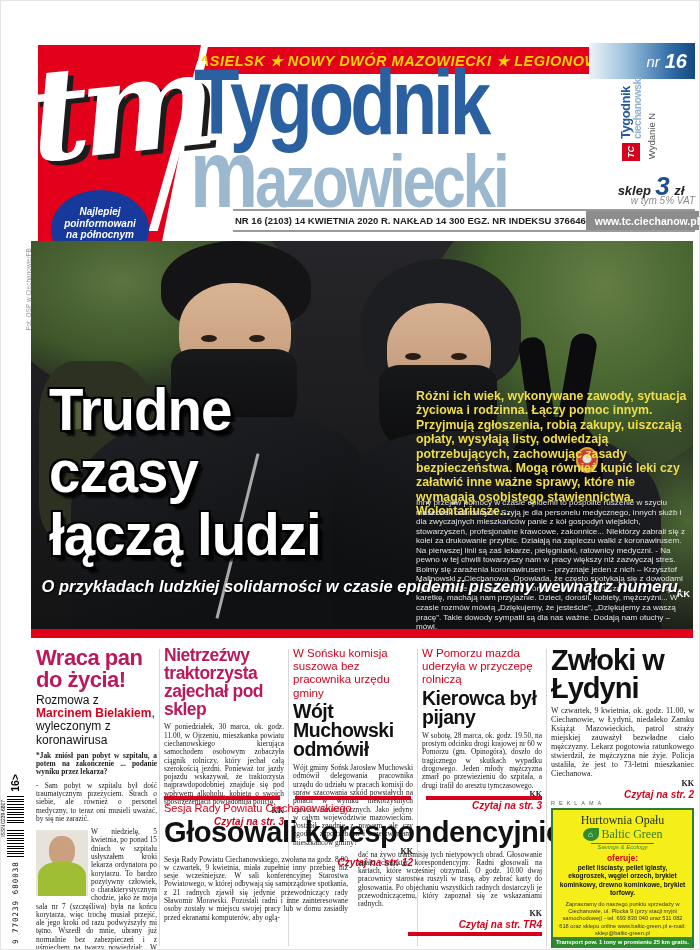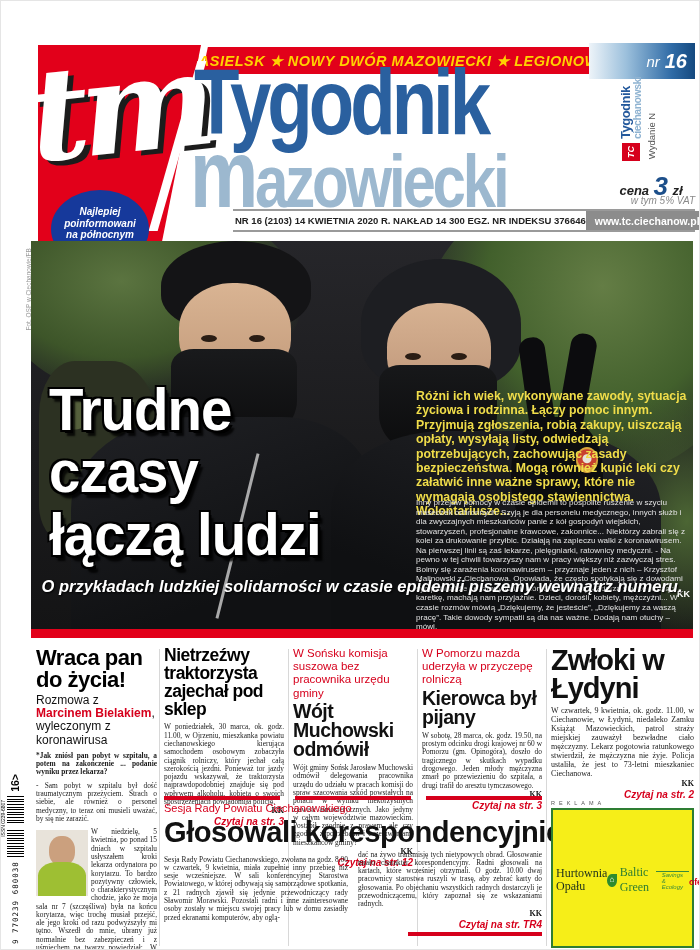--- a/index.html
+++ b/index.html
@@ -95,21 +95,21 @@
   .cover-lead { left:415px; top:388px; width:272px; color:#f0dd4a; font-weight:bold; font-size:12.3px; line-height:1.17; z-index:5; }
   .cover-body { left:415px; top:497px; width:274px; color:#e2e2e2; font-size:8.1px; line-height:1.18; z-index:5; }
   .cover-sign { left:415px; top:588px; width:274px; color:#fff; font-weight:bold; font-size:9px; text-align:right; z-index:5; }
   .cover-strip { left:30px; top:576px; width:662px; text-align:center; color:#fff; font-weight:bold; font-style:italic;
     font-size:16.5px; z-index:5; text-shadow:1px 1px 2px #000; }
   .red-bar { left:30px; top:628px; width:662px; height:9px; background:#e2001a; }
 
   
   .vsep { width:1px; background:#d8d8d8; top:648px; height:297px; }
   .col { top:646px; }
-  .h-red { color:#000000; font-weight:bold; letter-spacing:-.5px; }
+  .h-red { color:#be185d; font-weight:bold; letter-spacing:-.5px; }
   .kicker { color:#d6001c; font-size:11.5px; line-height:1.15; margin-bottom:2px; }
   .h-black { color:#111; font-weight:bold; letter-spacing:-.5px; }
   .body-serif { font-family:"Liberation Serif", serif; font-size:7.4px; line-height:1.12; text-align:justify; color:#1a1a1a; margin-top:5px; }
   .sign-line { font-family:"Liberation Serif", serif; font-weight:bold; font-size:8px; text-align:right; color:#111; }
   .more-link { color:#d6001c; font-weight:bold; font-style:italic; font-size:10px; text-align:right; margin-top:1px; }
 
   .c1 { left:35px; width:121px; }
   .c1 .headline { font-size:22px; line-height:.98; }
   .c1 .lead { font-size:12px; line-height:1.1; margin-top:4px; color:#111; }
   .c1 .lead .name { color:#d6001c; font-weight:bold; }
@@ -132,21 +132,21 @@
   .bottom-article { left:163px; top:801px; width:378px; }
   .bottom-article .kicker { font-size:11px; }
   .bottom-article .headline { font-size:30px; line-height:1; transform:scaleX(.97); transform-origin:left; white-space:nowrap; }
   .bottom-cols { display:flex; gap:10px; margin-top:4px; }
   .bottom-cols .bcol { width:184px; }
   .tr4-bar { height:4px; background:#d6001c; width:134px; margin-left:auto; margin-top:2px; }
 
   
   .reklama-label { left:550px; top:799px; width:143px; font-size:5.5px; letter-spacing:4px; color:#555; }
   .ad-box { left:550px; top:807px; width:143px; height:140px; background:#f6ee18; border:2px solid #2e7d32;
-    display:flex; flex-direction:row; align-items:center; padding:4px 3px 0 3px; }
+    display:flex; flex-direction:column; align-items:center; padding:4px 3px 0 3px; }
   .ad-title { font-family:"Liberation Serif", serif; font-size:12px; color:#1c2e1c; line-height:1.1; }
   .ad-brand { display:flex; align-items:center; gap:3px; }
   .ad-leaf { width:16px; height:13px; background:#2e8b2e; border-radius:50% 0 50% 50%; display:flex; align-items:center; justify-content:center; color:#fff; font-size:8px; line-height:1; }
   .ad-brand-name { font-family:"Liberation Serif", serif; font-size:12px; color:#2e7d32; }
   .ad-tagline { font-size:6px; font-style:italic; color:#3b8a3b; border-top:1px solid #3b8a3b; margin-top:1px; padding:0 6px; }
   .ad-offer-label { color:#d6001c; font-weight:bold; font-size:8.5px; margin-top:3px; }
   .ad-offer { font-weight:bold; font-size:6.6px; line-height:1.25; text-align:center; color:#111; margin-top:1px; padding:0 2px; }
   .ad-address { font-size:5.7px; line-height:1.25; text-align:center; color:#333; margin-top:4px; padding:0 2px; }
   .ad-footer { margin-top:auto; width:calc(100% + 6px); background:#2e8b2e; color:#fff; font-weight:bold; font-size:5.8px;
     text-align:center; padding:2.5px 1px; }
@@ -190,21 +190,21 @@
   <div class="abs side-logo">
     <span class="tc-emblem">TC</span>
     <span class="tc-lines">
       <span class="tc-t">Tygodnik</span>
       <span class="tc-c">ciechanowski</span>
     </span>
   </div>
   <div class="abs side-edition">Wydanie N</div>
 
   <div class="abs price">
-    <span class="p-label">cena</span>
+    <span class="p-label">sklep</span>
     <span class="p-value">3</span>
     <span class="p-unit">zł</span>
   </div>
   <div class="abs price-vat">w tym 5% VAT</div>
 
   <div class="abs info-bar">
     <span class="issue-info">NR 16 (2103) 14 KWIETNIA 2020 R.  NAKŁAD 14 300 EGZ.  NR INDEKSU 376646</span>
     <span class="website">www.tc.ciechanow.pl</span>
   </div>
 

